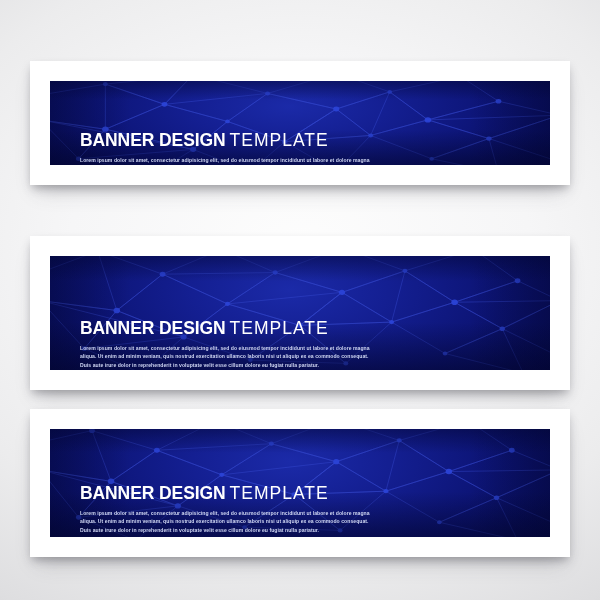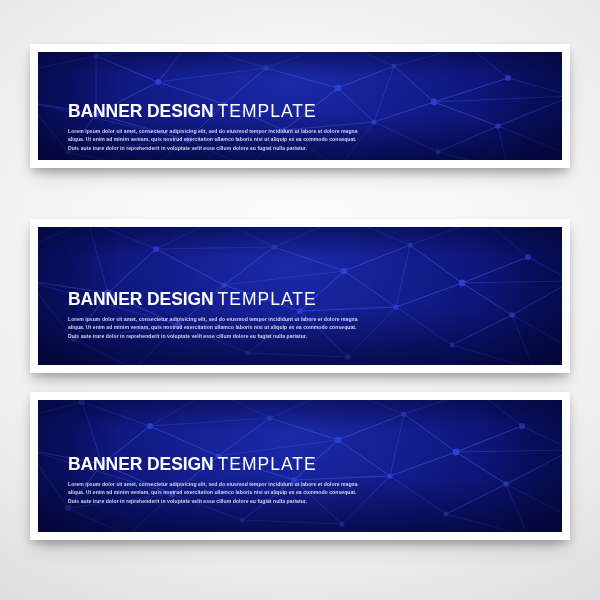--- a/index.html
+++ b/index.html
@@ -26,25 +26,26 @@
     position: absolute;
     inset: 0;
   }
 
   
   .banner-wrap {
     position: absolute;
     left: 30px;
     width: 540px;
     background: #ffffff;
-    padding: 8px;
+    padding: 20px;
     box-sizing: border-box;
     box-shadow:
       0 5px 9px -2px rgba(60, 60, 70, 0.38),
       0 12px 20px -8px rgba(60, 60, 70, 0.28);
+    margin-top: 17px;
   }
   .banner-wrap.b1 { top: 44px;  height: 124px; }
   .banner-wrap.b2 { top: 219px; height: 154px; }
   .banner-wrap.b3 { top: 392px; height: 148px; }
 
   .banner {
     position: relative;
     width: 100%;
     height: 100%;
     overflow: hidden;

